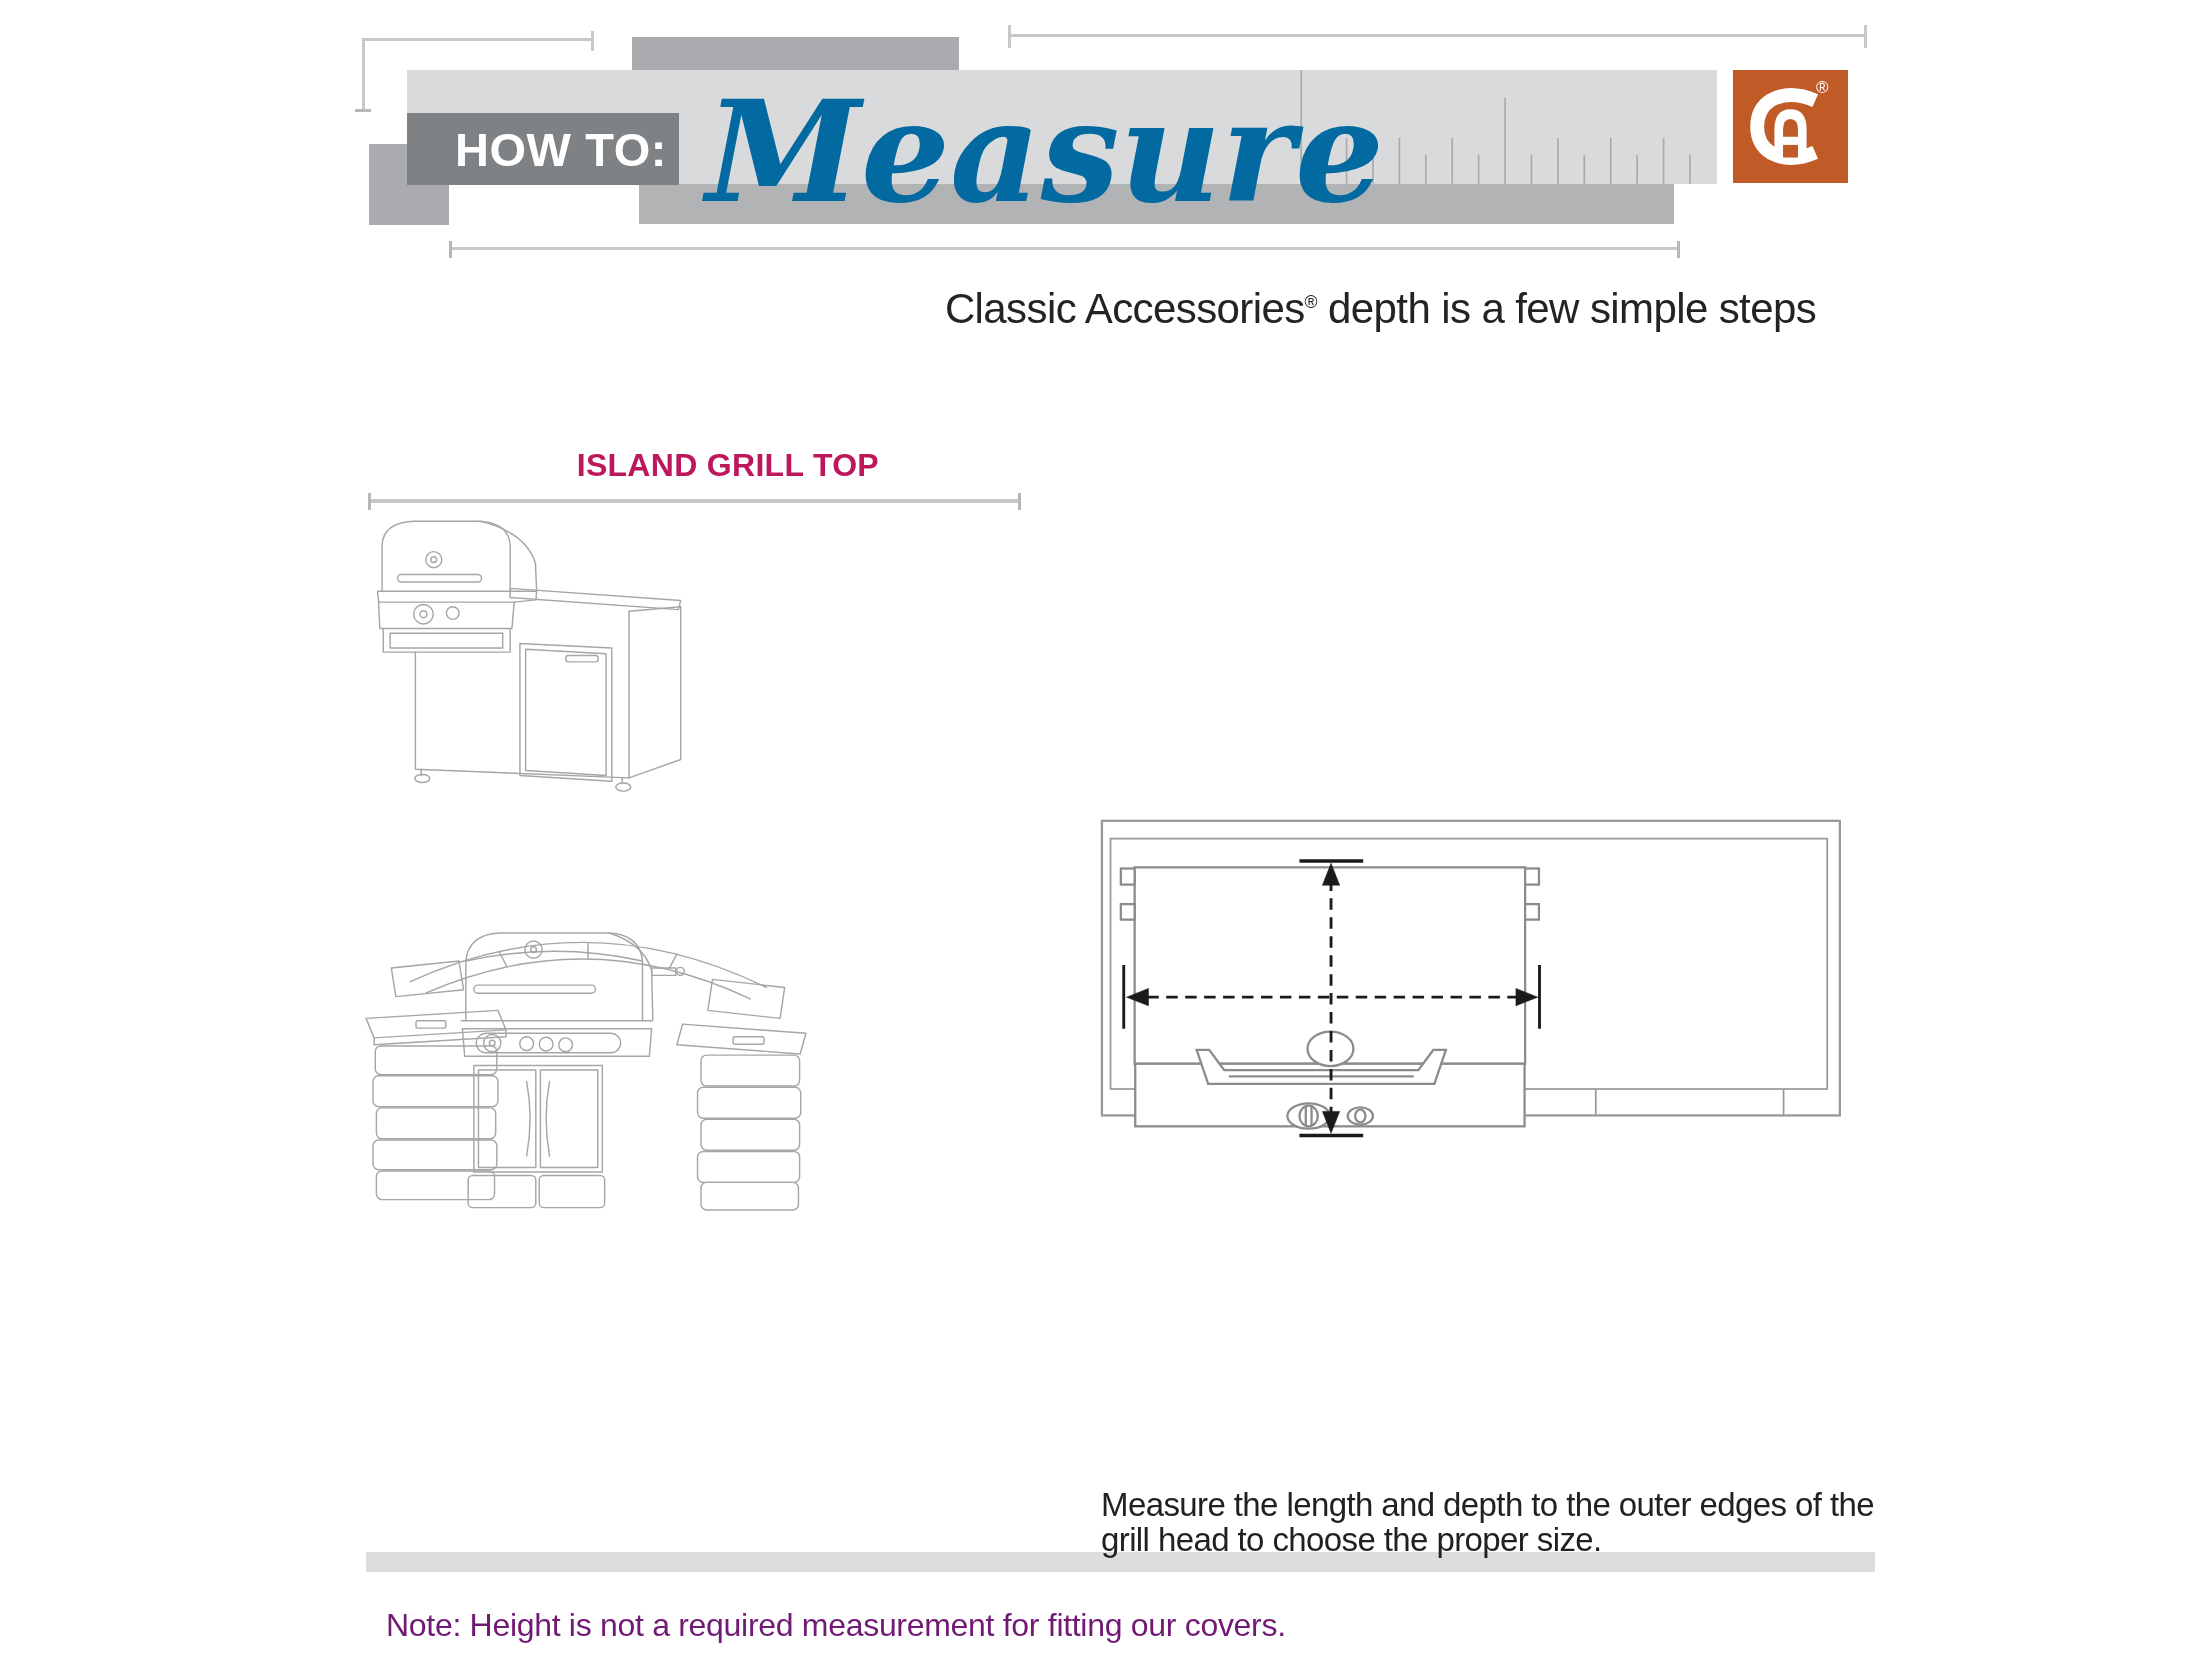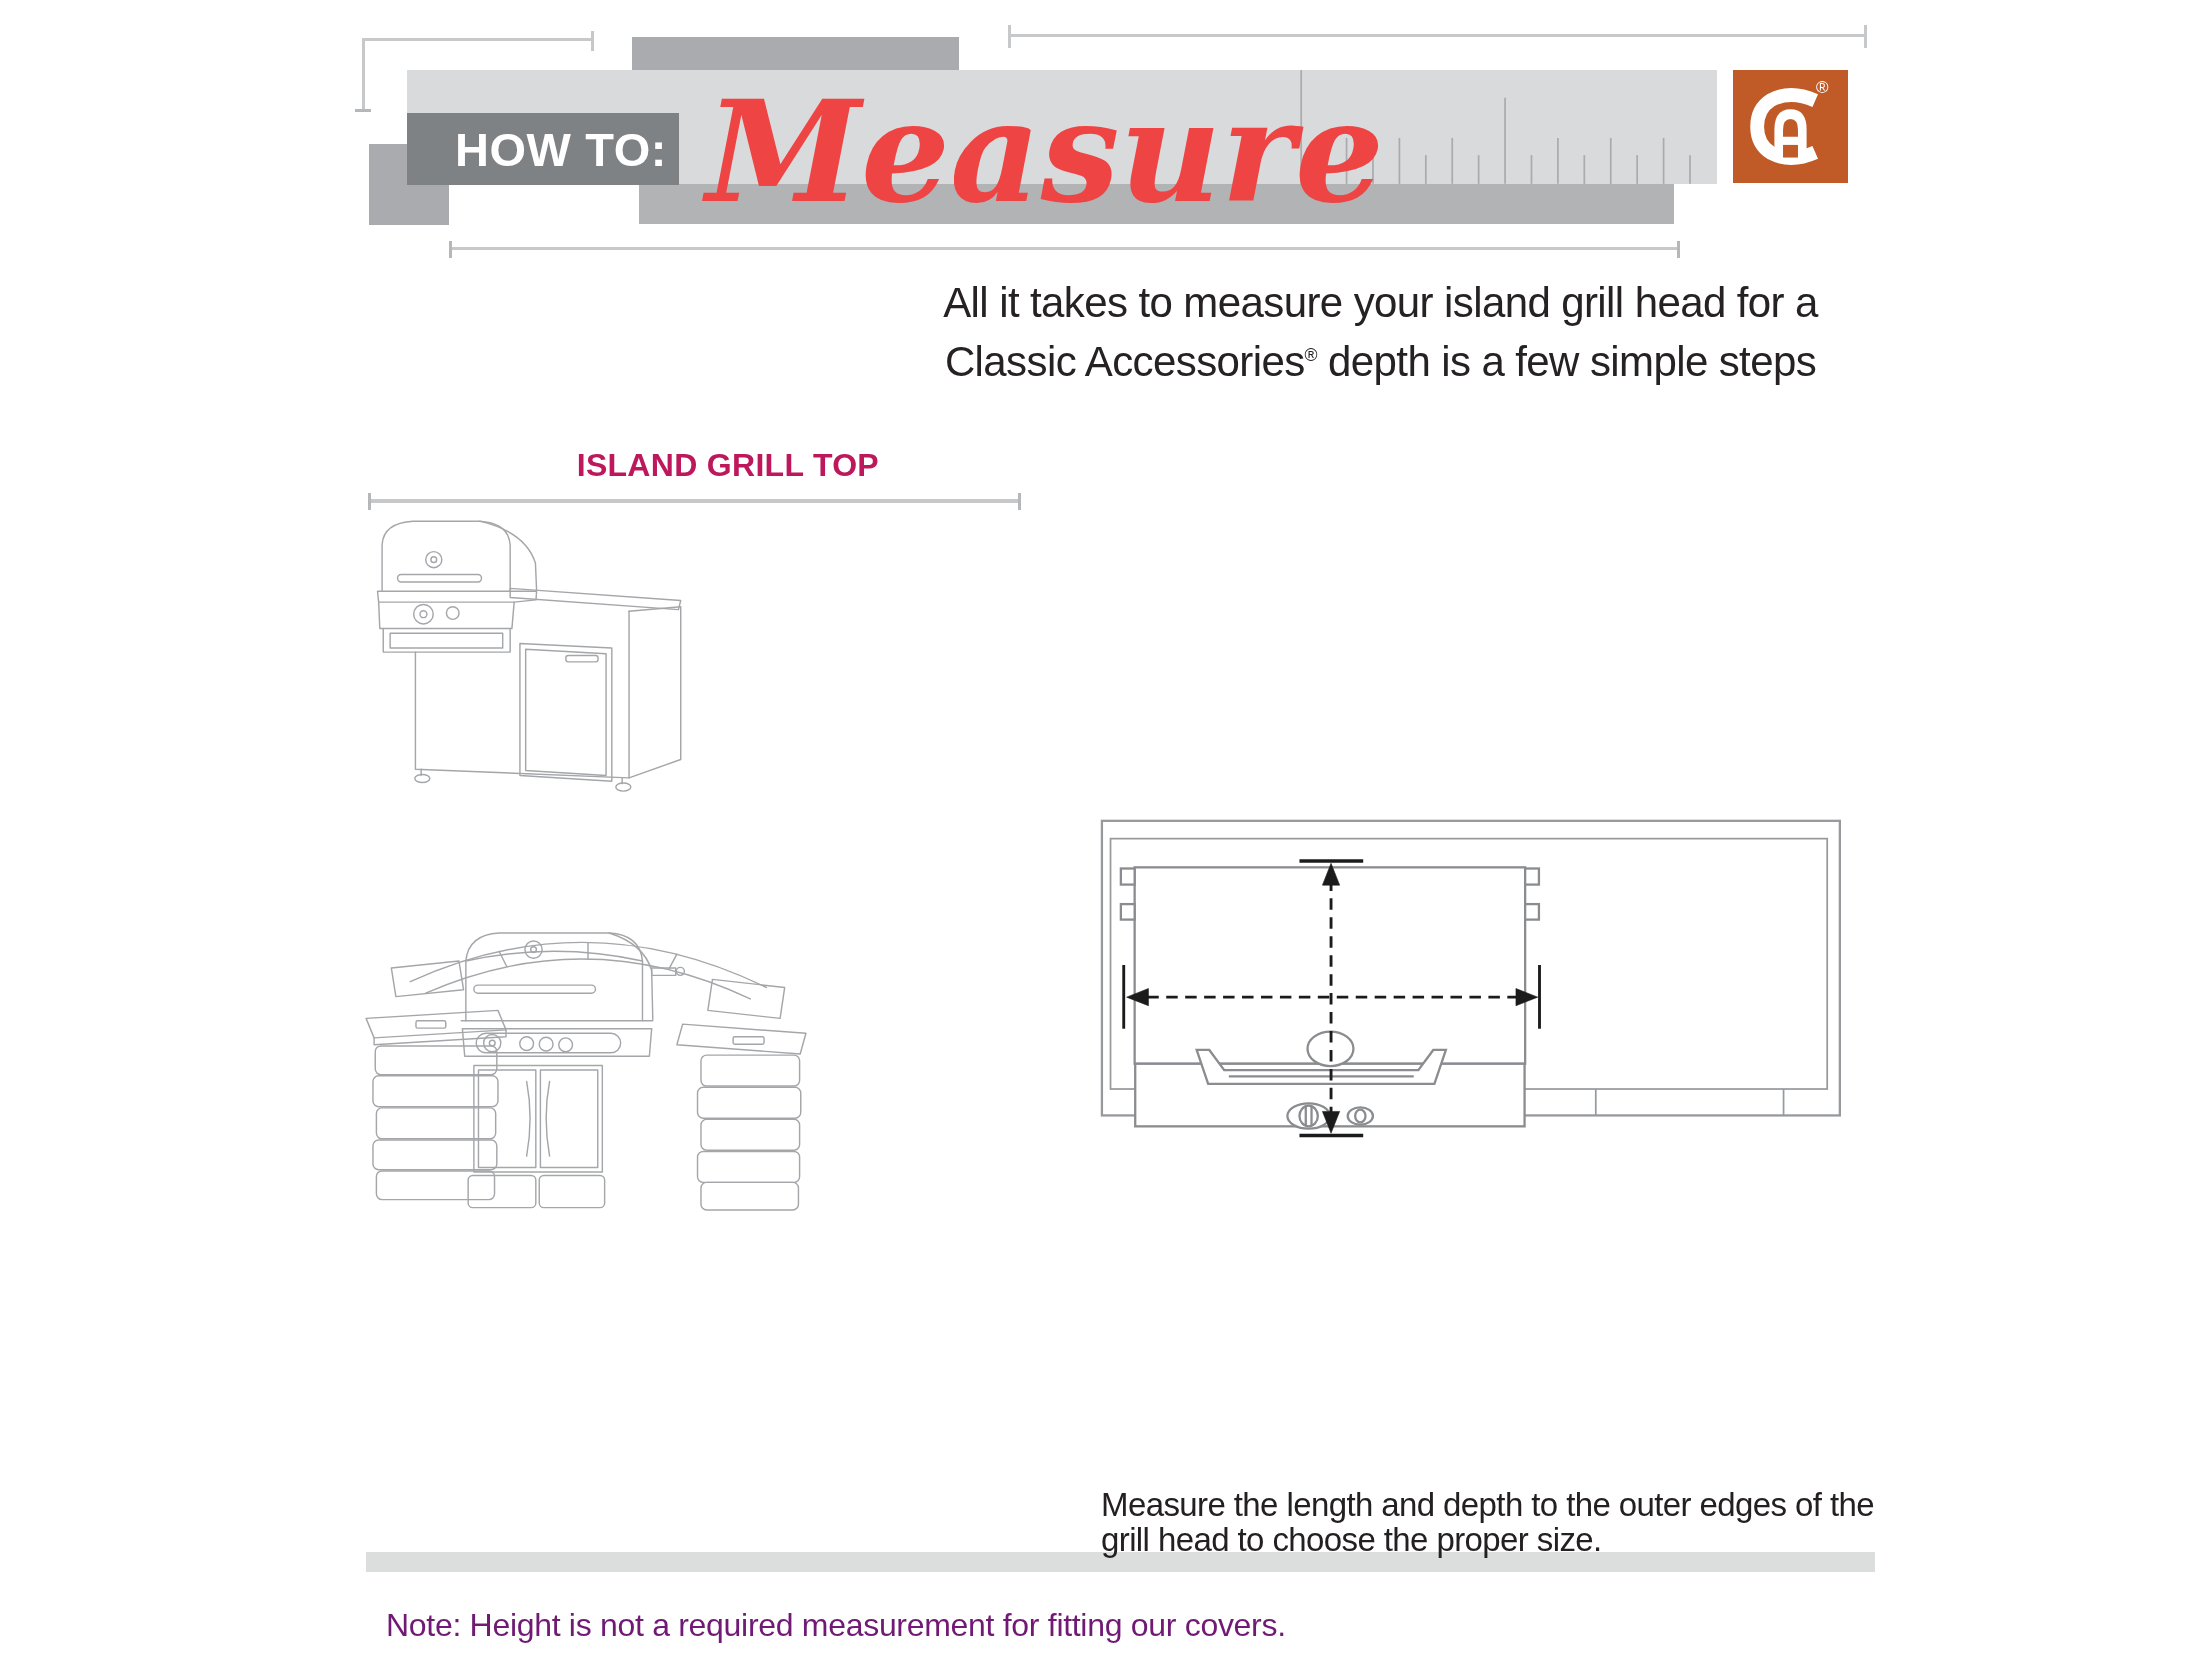--- a/index.html
+++ b/index.html
@@ -11,21 +11,21 @@
   .blk{position:absolute;}
   .block-top{left:632px;top:37px;width:327px;height:33px;background:#a9abae;z-index:1;}
   .block-left{left:369px;top:144px;width:80px;height:81px;background:#a9abae;z-index:1;}
   .band-light{left:407px;top:70px;width:1310px;height:114px;background:#d9dadb;z-index:2;}
   .band-dark{left:639px;top:184px;width:1035px;height:40px;background:#b1b3b5;z-index:2;}
   .howto-box{left:407px;top:113px;width:272px;height:72px;background:#7f8285;z-index:4;
              display:flex;align-items:center;justify-content:center;}
   .howto-box span{color:#ffffff;font-weight:bold;font-size:47px;letter-spacing:0.6px;margin-left:36px;}
   .measure-script{left:706px;top:80px;width:603px;height:161px;z-index:5;text-align:center;
                   font-family:"DejaVu Serif", serif;font-style:italic;font-weight:bold;
-                  font-size:140px;line-height:144px;color:#ef4444;}
+                  font-size:140px;line-height:144px;color:#0369a1;}
   .ruler-svg{left:1292px;top:70px;z-index:3;}
   .logo-box{left:1733px;top:70px;width:115px;height:113px;background:#c05b28;z-index:4;}
   .logo-reg{left:1816px;top:79px;z-index:5;color:#ffffff;font-size:17px;line-height:17px;}
 
   
   .gline{position:absolute;background:#c7c8ca;z-index:3;}
   .gline2{position:absolute;background:#b5b7b9;z-index:3;}
 
   
   .subtitle{left:861px;top:276px;width:1039px;text-align:center;z-index:6;
@@ -99,21 +99,20 @@
       <rect x="87" y="130" width="26" height="22" fill="#c05b28"></rect>
     </svg>
   </div>
   <div class="abs logo-reg">®</div>
 
   <div class="gline" style="left:450px;top:247px;width:1230px;height:2.9px;"></div>
   <div class="gline2" style="left:449px;top:241px;width:2.9px;height:17px;"></div>
   <div class="gline2" style="left:1677px;top:241px;width:2.9px;height:17px;"></div>
 
   <div class="abs subtitle">
-    <div>All it takes to measure your island grill head for a</div>
     <div><span>Classic Accessories</span><sup>®</sup><span> depth is a few simple steps</span></div>
   </div>
 
   <div class="abs island-label">ISLAND GRILL TOP</div>
   <div class="gline" style="left:368px;top:499px;width:652px;height:4px;"></div>
   <div class="gline2" style="left:368px;top:493px;width:2.9px;height:16.7px;"></div>
   <div class="gline2" style="left:1018px;top:493px;width:2.9px;height:16.7px;"></div>
 
   <svg class="abs" style="left:366px;top:516px;z-index:2;" width="336" height="313" viewBox="0 0 585 545">
     <g fill="none" stroke="#a4a6a9" stroke-width="2.5" stroke-linejoin="round" stroke-linecap="round">

